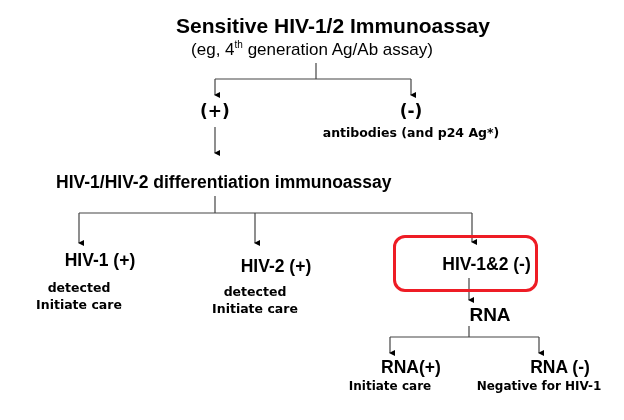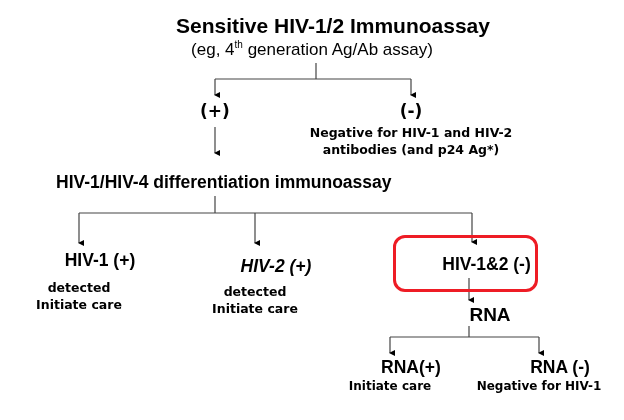--- a/index.html
+++ b/index.html
@@ -44,33 +44,32 @@
     <line x1="539" y1="337" x2="539" y2="353" marker-end="url(#ah)"></line>
   </g>
 </svg>
 
 <div class="t arial-b" style="left:0;width:624px;top:14px;font-size:21px;">Sensitive HIV-1/2 Immunoassay</div>
 <div class="t" style="left:0;width:624px;top:39px;font-size:17px;"><span>(eg, 4</span><sup>th</sup><span> generation Ag/Ab assay)</span></div>
 
 <div class="t serif-b" style="left:185px;width:60px;top:101px;font-size:17px;">(+)</div>
 <div class="t serif-b" style="left:381px;width:60px;top:101px;font-size:17px;">(-)</div>
 <div class="t serif-b" style="left:301px;width:220px;top:124px;font-size:12.5px;line-height:17px;">
-  <div>Negative for HIV-1 and HIV-2</div>
   <div>antibodies (and p24 Ag*)</div>
 </div>
 
-<div class="t arial-b" style="left:35px;top:172px;font-size:17.5px;text-align:left;">HIV-1/HIV-4 differentiation immunoassay</div>
+<div class="t arial-b" style="left:35px;top:172px;font-size:17.5px;text-align:left;">HIV-1/HIV-2 differentiation immunoassay</div>
 
 <div class="t arial-b" style="left:9px;width:140px;top:250px;font-size:17.5px;">HIV-1 (+)</div>
 <div class="t serif-b" style="left:4px;width:150px;top:279px;font-size:12.5px;line-height:17px;">
   <div>detected</div>
   <div>Initiate care</div>
 </div>
 
-<div class="t arial-b" style="left:185px;width:140px;top:256px;font-size:17.5px;font-style:italic;">HIV-2 (+)</div>
+<div class="t arial-b" style="left:185px;width:140px;top:256px;font-size:17.5px;">HIV-2 (+)</div>
 <div class="t serif-b" style="left:180px;width:150px;top:283px;font-size:12.5px;line-height:17px;">
   <div>detected</div>
   <div>Initiate care</div>
 </div>
 
 <div class="box" style="left: 393px; top: 235px; width: 145px; height: 57px; border-color: rgb(238, 28, 37);"></div>
 <div class="t arial-b" style="left:393px;width:145px;top:254px;font-size:17.5px;">HIV-1&amp;2 (-)</div>
 
 <div class="t arial-b" style="left:429px;width:80px;top:304px;font-size:19px;">RNA</div>
 

